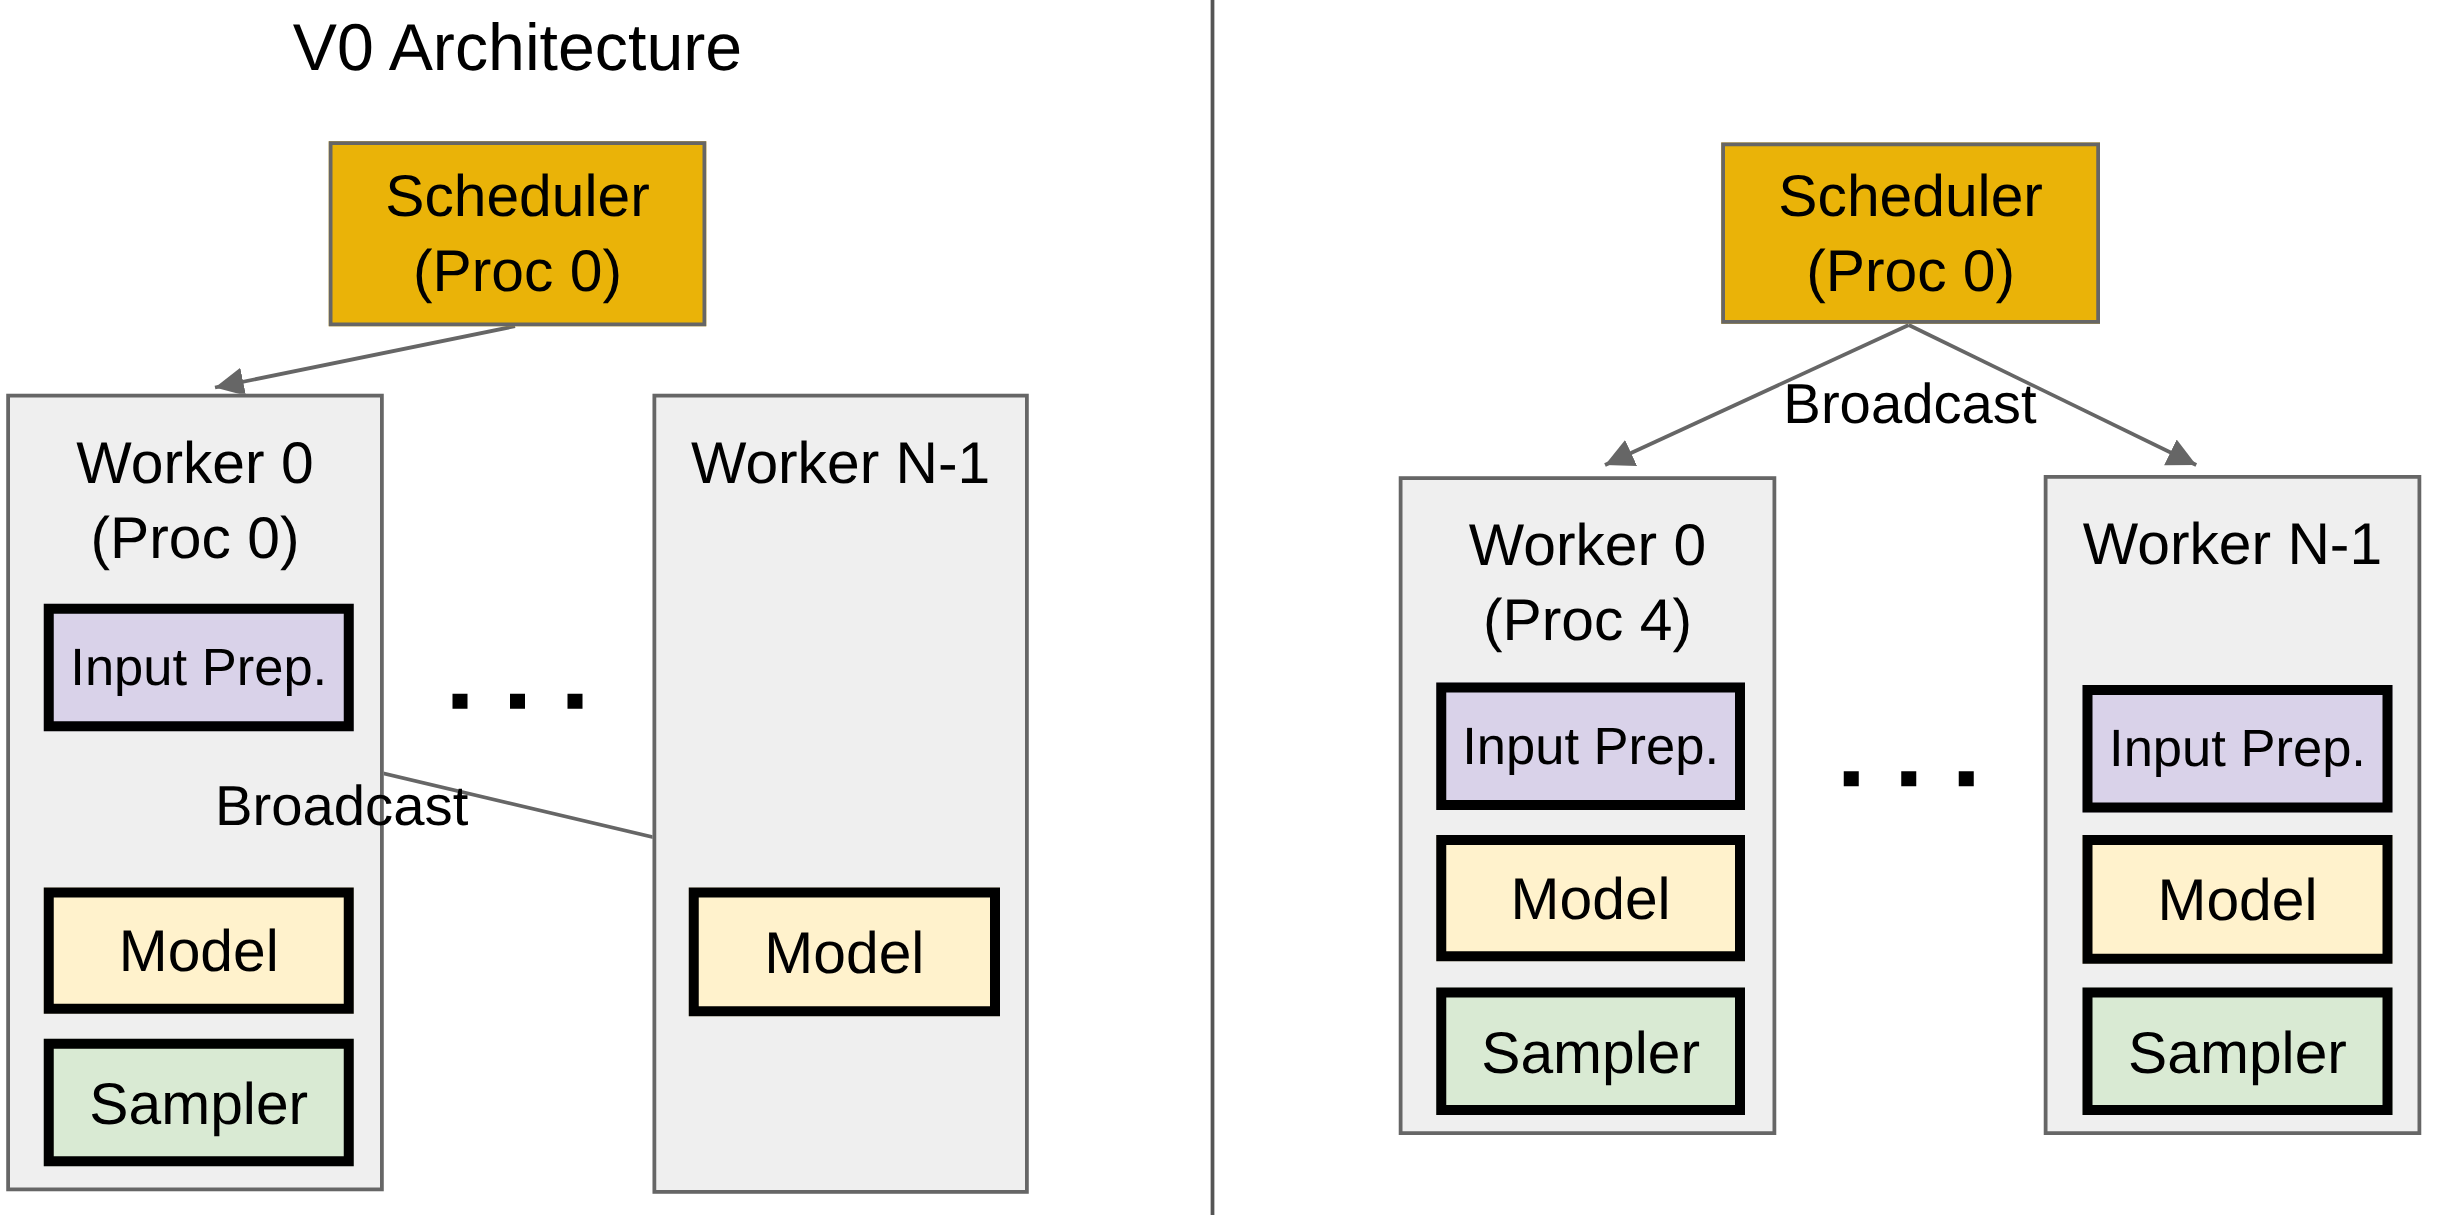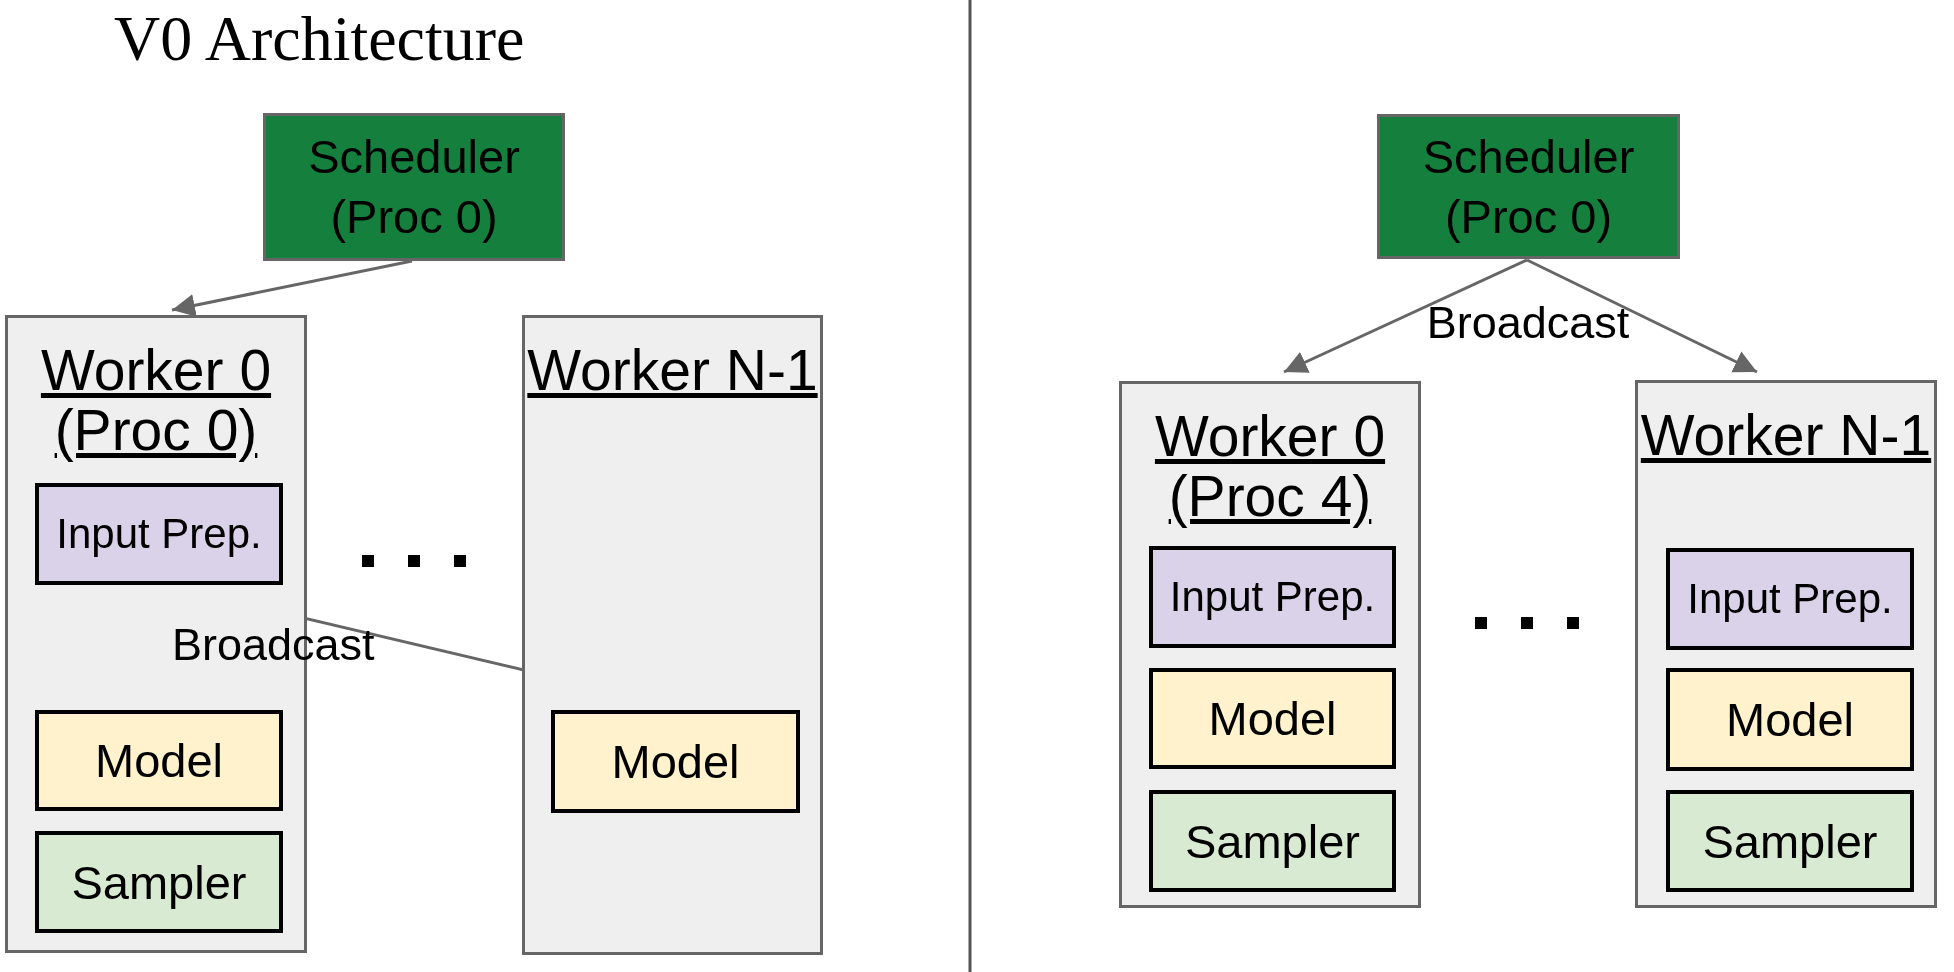--- a/index.html
+++ b/index.html
@@ -9,29 +9,29 @@
     height: 972px;
     background: #ffffff;
     font-family: "Liberation Sans", sans-serif;
     color: #000000;
     overflow: hidden;
   }
   .title {
     position: absolute;
     top: 6px;
     width: 600px;
-    font-size: 64px;
+    text-align: center;
+    font-size: 53px;
     line-height: 66px;
     white-space: nowrap;
-    font-family: Liberation Serif, serif;
   }
   .scheduler-box {
     position: absolute;
     box-sizing: border-box;
-    background: #15803d;
+    background: #eab308;
     border: 3px solid #666666;
     display: flex;
     flex-direction: column;
     align-items: center;
     justify-content: center;
     font-size: 47px;
     line-height: 60px;
     text-align: center;
   }
   .worker-box {
@@ -39,28 +39,27 @@
     box-sizing: border-box;
     background: #efefef;
     border: 3px solid #666666;
   }
   .worker-title {
     position: absolute;
     top: 22px;
     left: 0;
     width: 100%;
     text-align: center;
-    font-size: 57px;
+    font-size: 47px;
     line-height: 60px;
-    text-decoration: underline;
   }
   .block {
     position: absolute;
     box-sizing: border-box;
-    border: 4px solid #000000;
+    border: 8px solid #000000;
     display: flex;
     align-items: center;
     justify-content: center;
     font-size: 47px;
   }
   .block.input-prep { background: #d9d2e9; font-size: 42px; }
   .block.model      { background: #fff2cc; }
   .block.sampler    { background: #d9ead3; }
   .broadcast {
     position: absolute;

